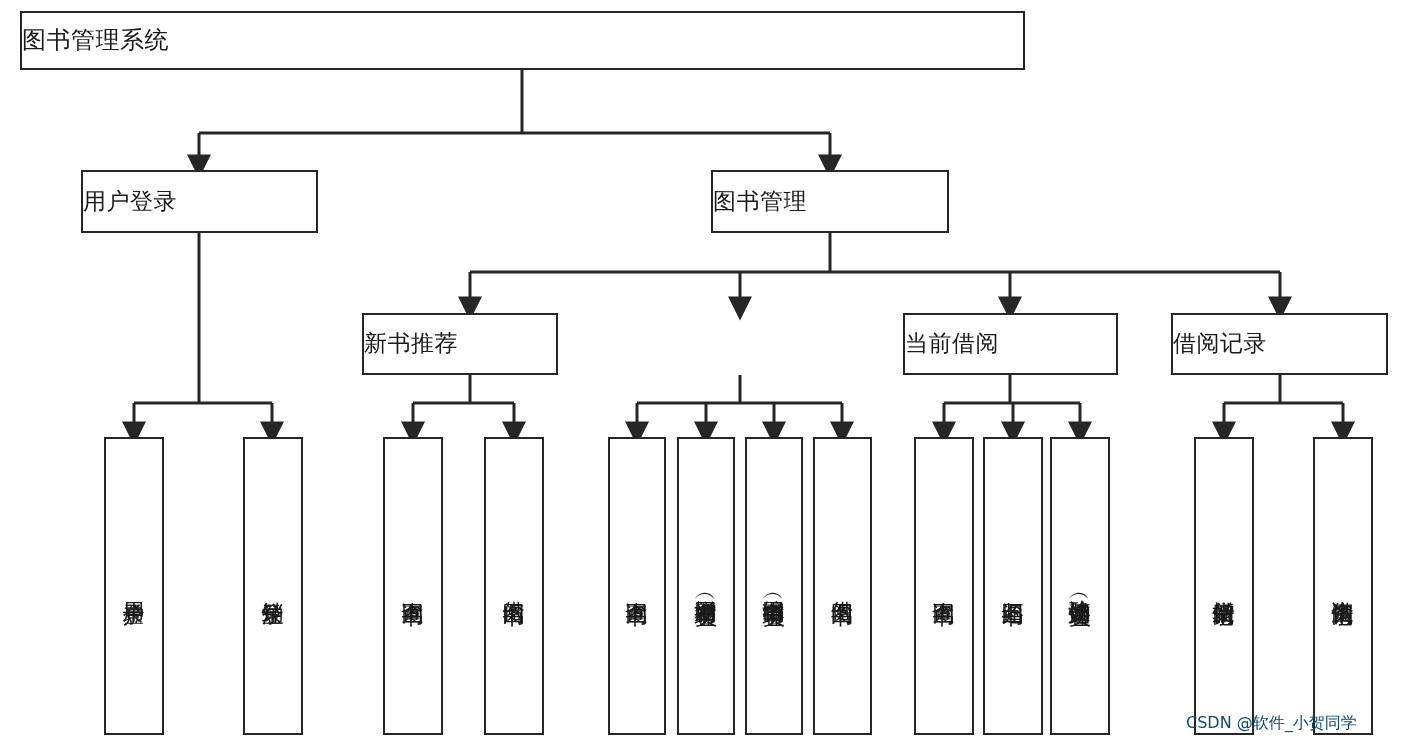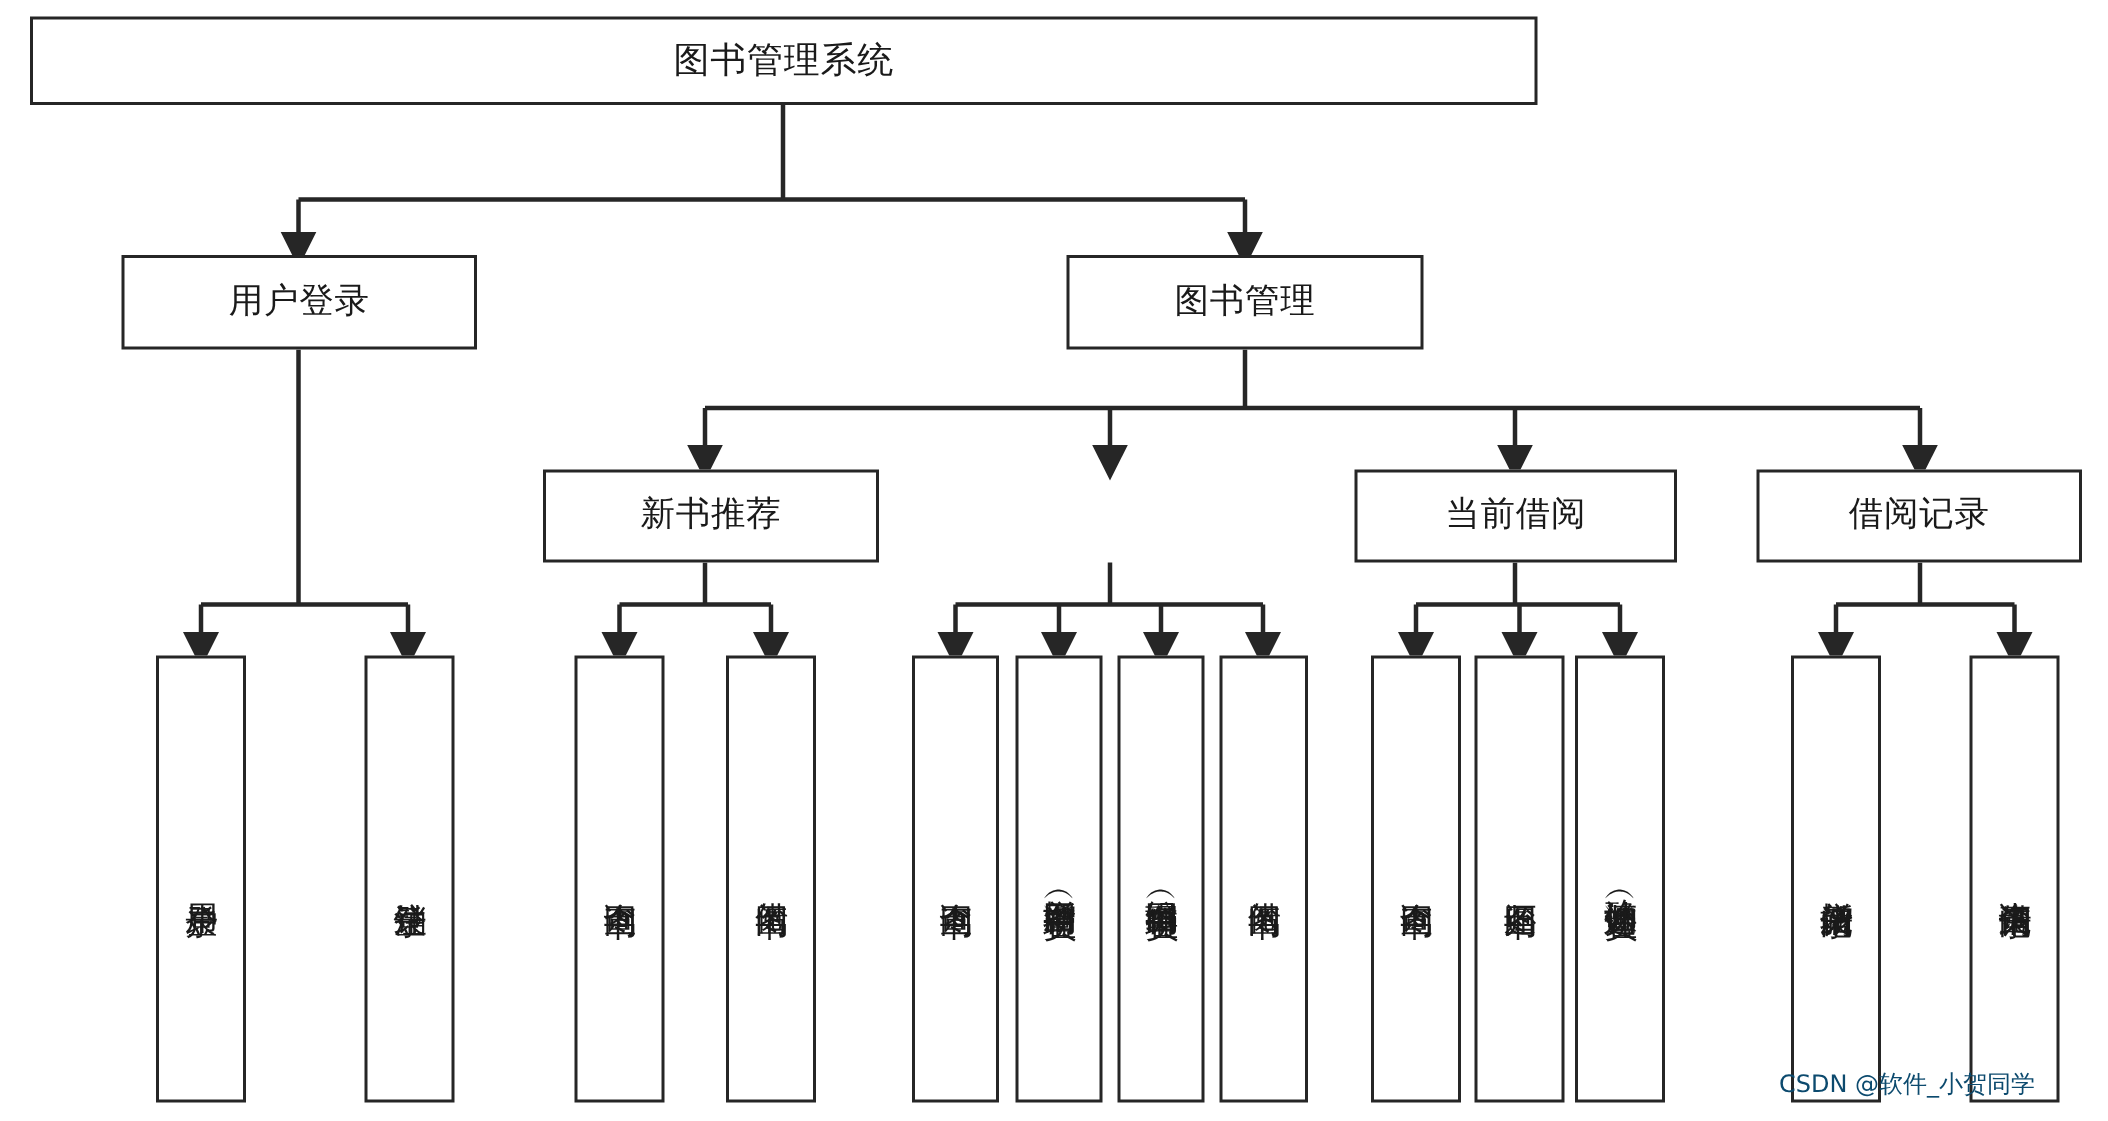--- a/index.html
+++ b/index.html
@@ -32,21 +32,20 @@
   }
 
   .node {
     position: absolute;
     box-sizing: border-box;
     background: #ffffff;
     border: 2px solid #262626;
     z-index: 2;
     display: flex;
     align-items: center;
-    justify-content: center;
   }
 
   .node .label {
     color: #1a1a1a;
     text-align: center;
     line-height: 1.18;
     white-space: pre;
   }
 
   
@@ -141,21 +140,21 @@
   </div>
 
   <div class="node horiz" style="left:81px; top:170px; width:237px; height:63px;">
     <span class="label">用户登录</span>
   </div>
 
   <div class="node horiz" style="left:711px; top:170px; width:238px; height:63px;">
     <span class="label">图书管理</span>
   </div>
 
-  <div class="node horiz" style="left:362px; top:313px; width:224px; height:62px;">
+  <div class="node horiz" style="left:362px; top:313px; width:196px; height:62px;">
     <span class="label">新书推荐</span>
   </div>
 
 
   <div class="node horiz" style="left:903px; top:313px; width:215px; height:62px;">
     <span class="label">当前借阅</span>
   </div>
 
   <div class="node horiz" style="left:1171px; top:313px; width:217px; height:62px;">
     <span class="label">借阅记录</span>

